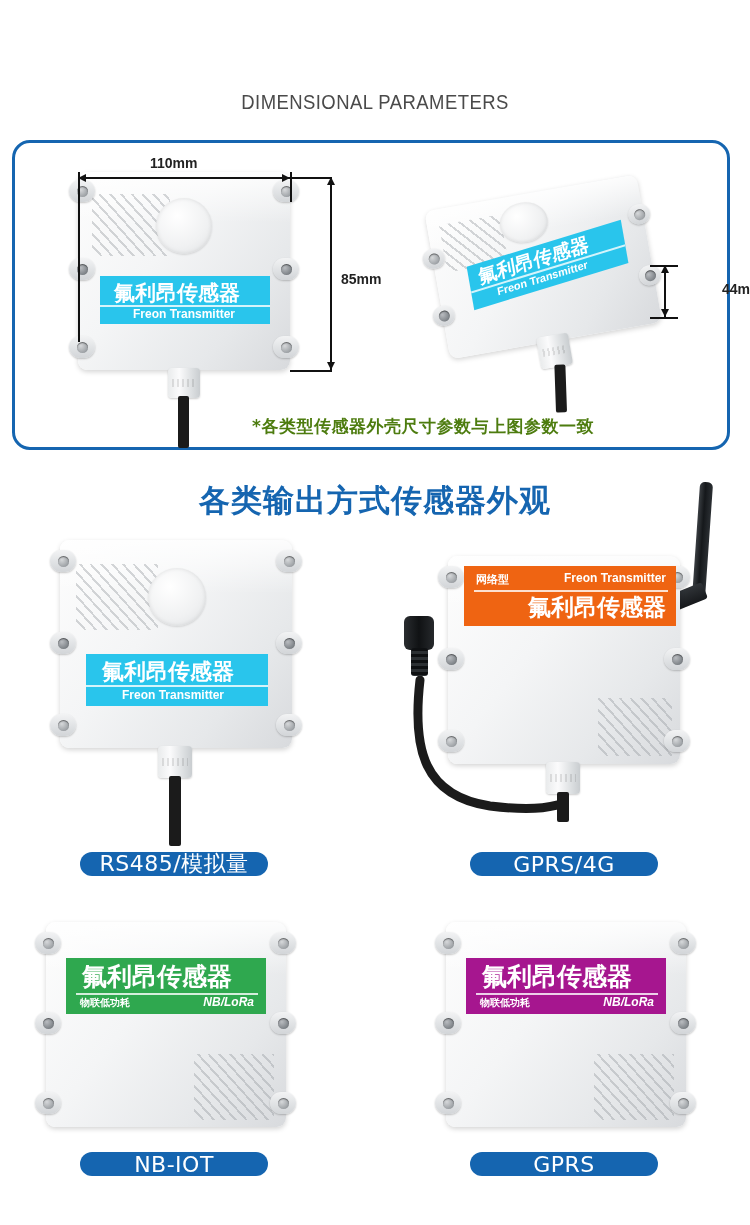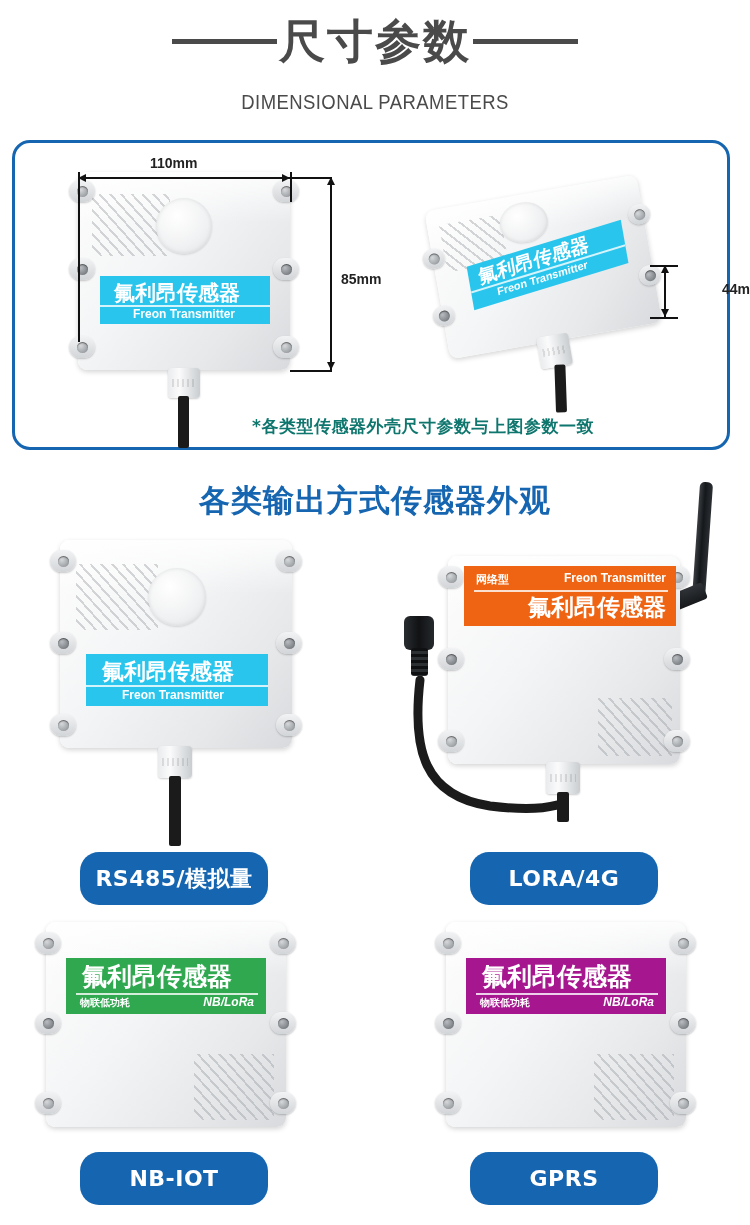--- a/index.html
+++ b/index.html
@@ -37,21 +37,21 @@
 
   
   .dim-panel {
     position: absolute; left: 12px; top: 140px;
     width: 718px; height: 310px;
     border: 3px solid #1565b0; border-radius: 18px;
     box-sizing: border-box;
   }
   .dim-note {
     position: absolute; left: 252px; top: 415px;
-    font-size: 17px; font-weight: bold; color: #0f766e;
+    font-size: 17px; font-weight: bold; color: #4d7c0f;
     letter-spacing: 0.5px;
     font-family: "DejaVu Sans", "Liberation Sans", sans-serif;
   }
 
   
   .dimlabel {
     position: absolute; font-size: 14px; color: #222; font-weight: 600;
     font-family: "Liberation Sans", sans-serif;
   }
   .axis-h { position: absolute; height: 1.5px; background: #111; }
@@ -67,24 +67,24 @@
   
   .section-heading {
     position: absolute; top: 480px; left: 0; width: 750px;
     text-align: center; font-size: 31px; font-weight: bold;
     color: #1565b0; letter-spacing: 1px;
     font-family: "DejaVu Sans", "Liberation Sans", sans-serif;
   }
 
   
   .pill {
-    position: absolute; height: 53px; border-radius: 19px;
+    position: absolute; height: 24px; border-radius: 19px;
     background: #1565b0; color: #fff;
     display: flex; align-items: center; justify-content: center;
-    font-size: 22px; font-weight: bold; letter-spacing: 0.5px;
+    font-size: 22px; font-weight: normal; letter-spacing: 0.5px;
     font-family: "DejaVu Sans", "Liberation Sans", sans-serif;
   }
 
   
   .device { position: absolute; }
   .case {
     position: absolute; left: 0; top: 0;
     border-radius: 9px;
     background: linear-gradient(128deg, #fdfdfd 0%, #f4f5f6 40%, #e6e8ea 75%, #d8dadd 100%);
     box-shadow: 0 2px 5px rgba(0,0,0,0.17);
@@ -170,25 +170,20 @@
   }
   .dc-rib {
     position: absolute; border-radius: 3px;
     background: repeating-linear-gradient(180deg, #0e1012 0 3px, #2c3033 3px 6px);
   }
 </style>
 </head>
 <body>
 
 <div class="header">
-  <div class="title-row">
-    <span class="title-rule"></span>
-    <span class="title-cn">尺寸参数</span>
-    <span class="title-rule"></span>
-  </div>
   <div class="title-en">DIMENSIONAL PARAMETERS</div>
 </div>
 
 <div class="dim-panel"></div>
 
 <div class="device" style="left:78px; top:172px; width:212px; height:212px;">
   <div class="case" style="width:212px; height:198px;"></div>
   <div class="vents" style="left:14px; top:22px; width:78px; height:62px;"></div>
   <div class="grille" style="left:78px; top:26px; width:56px; height:56px;"></div>
 
@@ -302,21 +297,21 @@
   <div class="gland" style="left:98px; top:206px; width:34px; height:32px;"></div>
   <div class="wire" style="left:109px; top:236px; width:12px; height:30px;"></div>
 </div>
 
 <svg width="160" height="240" style="position:absolute; left:398px; top:610px;">
   <path d="M22 70 C 14 140, 26 186, 92 196 C 140 202, 158 196, 170 192" fill="none" stroke="#1b1b1b" stroke-width="9" stroke-linecap="round"></path>
 </svg>
 <div class="dc-body" style="left:404px; top:616px; width:30px; height:34px;"></div>
 <div class="dc-rib" style="left:411px; top:648px; width:17px; height:28px;"></div>
 
-<div class="pill" style="left:470px; top:852px; width:188px;">LORA/4G</div>
+<div class="pill" style="left:470px; top:852px; width:188px;">GPRS/4G</div>
 
 <div class="device" style="left:46px; top:922px; width:250px; height:210px;">
   <div class="case" style="width:240px; height:205px;"></div>
   <div class="vents" style="left:148px; top:132px; width:80px; height:66px;"></div>
 
   <div class="ear screw" style="left:-11px; top:10px;"></div>
   <div class="ear" style="left:-11px; top:90px;"></div>
   <div class="ear screw" style="left:-11px; top:170px;"></div>
   <div class="ear screw" style="left:224px; top:10px;"></div>
   <div class="ear" style="left:224px; top:90px;"></div>

